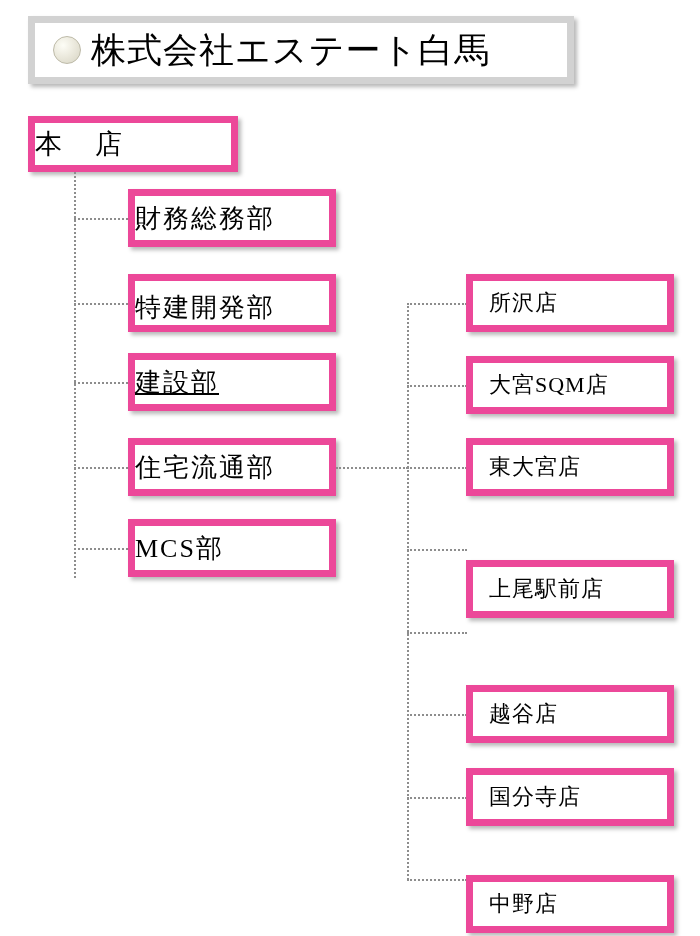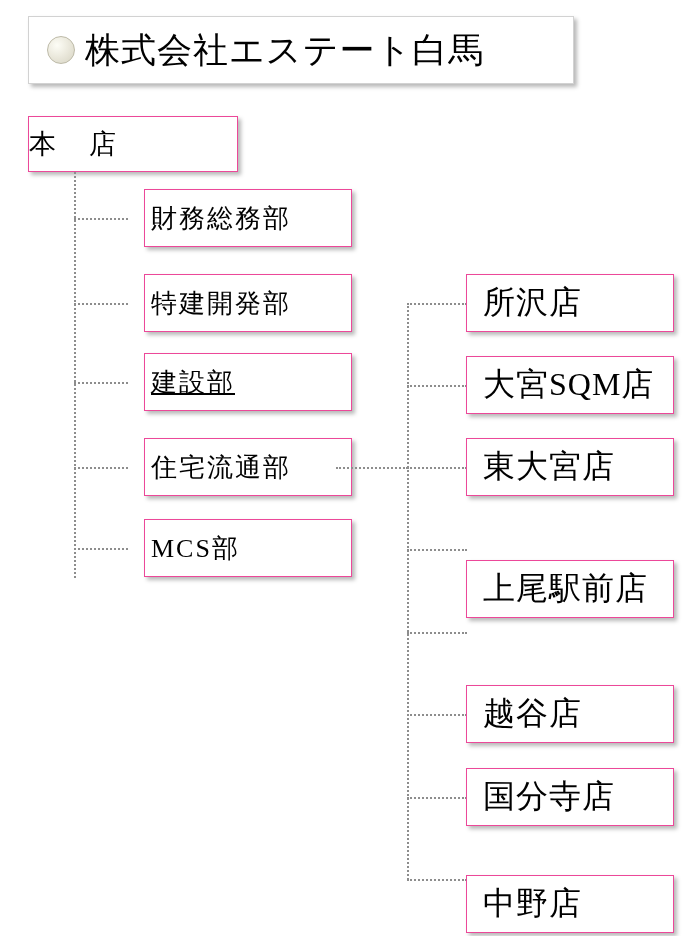--- a/index.html
+++ b/index.html
@@ -21,21 +21,21 @@
     top: 0;
     width: 700px;
     height: 936px;
   }
 
   
   .box {
     position: absolute;
     box-sizing: border-box;
     background: #ffffff;
-    border: 1px solid #ec4899;
+    border: 7px solid #ec4899;
     box-shadow: 3px 3px 4px rgba(0,0,0,0.28);
     display: flex;
     align-items: center;
     color: #000000;
     white-space: nowrap;
   }
 
   .title-box {
     left: 28px;
     top: 16px;
@@ -62,34 +62,34 @@
   .root-box {
     left: 28px;
     top: 116px;
     width: 210px;
     height: 56px;
     font-size: 27px;
     letter-spacing: 3px;
   }
 
   .dept-box {
-    left: 144px;
+    left: 128px;
     width: 208px;
     height: 58px;
-    padding-left: 6px;
+    padding-left: 0;
     font-size: 26px;
     letter-spacing: 2px;
   }
 
   .shop-box {
     left: 466px;
     width: 208px;
     height: 58px;
     padding-left: 16px;
-    font-size: 32px;
+    font-size: 22px;
     letter-spacing: 1px;
   }
 
   
   .vline {
     position: absolute;
     border-left: 2px dotted #8d8d8d;
     width: 0;
   }
   .hline {
@@ -116,21 +116,21 @@
 
   <div class="hline" style="left:74px; top:218px; width:54px;"></div>
   <div class="hline" style="left:74px; top:303px; width:54px;"></div>
   <div class="hline" style="left:74px; top:382px; width:54px;"></div>
   <div class="hline" style="left:74px; top:467px; width:54px;"></div>
   <div class="hline" style="left:74px; top:548px; width:54px;"></div>
 
   <div class="box dept-box" style="top:189px;">
     <span>財務総務部</span>
   </div>
-  <div class="box dept-box" style="top:274px;">
+  <div class="box dept-box" style="top:274px;align-items:flex-end;">
     <span>特建開発部</span>
   </div>
   <div class="box dept-box" style="top:353px;text-decoration:underline;">
     <span>建設部</span>
   </div>
   <div class="box dept-box" style="top:519px;">
     <span>MCS部</span>
   </div>
   <div class="box dept-box" style="top:438px;">
     <span>住宅流通部</span>

